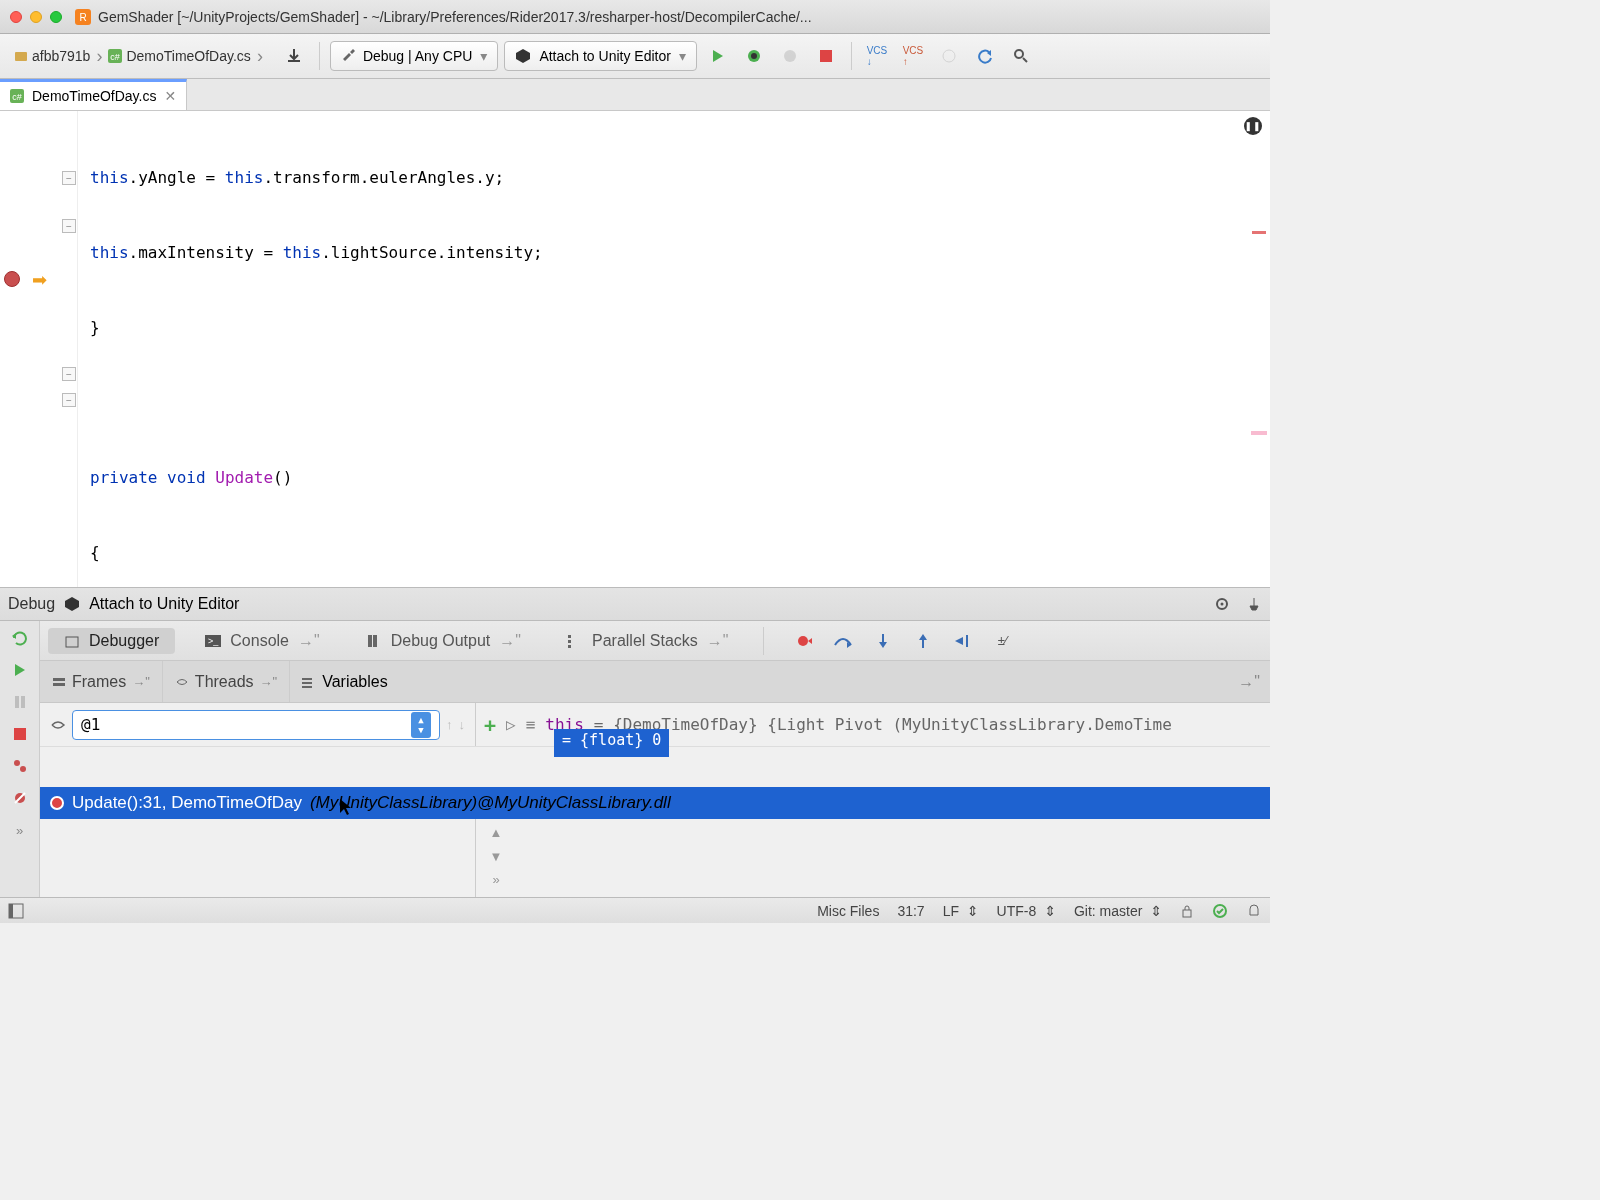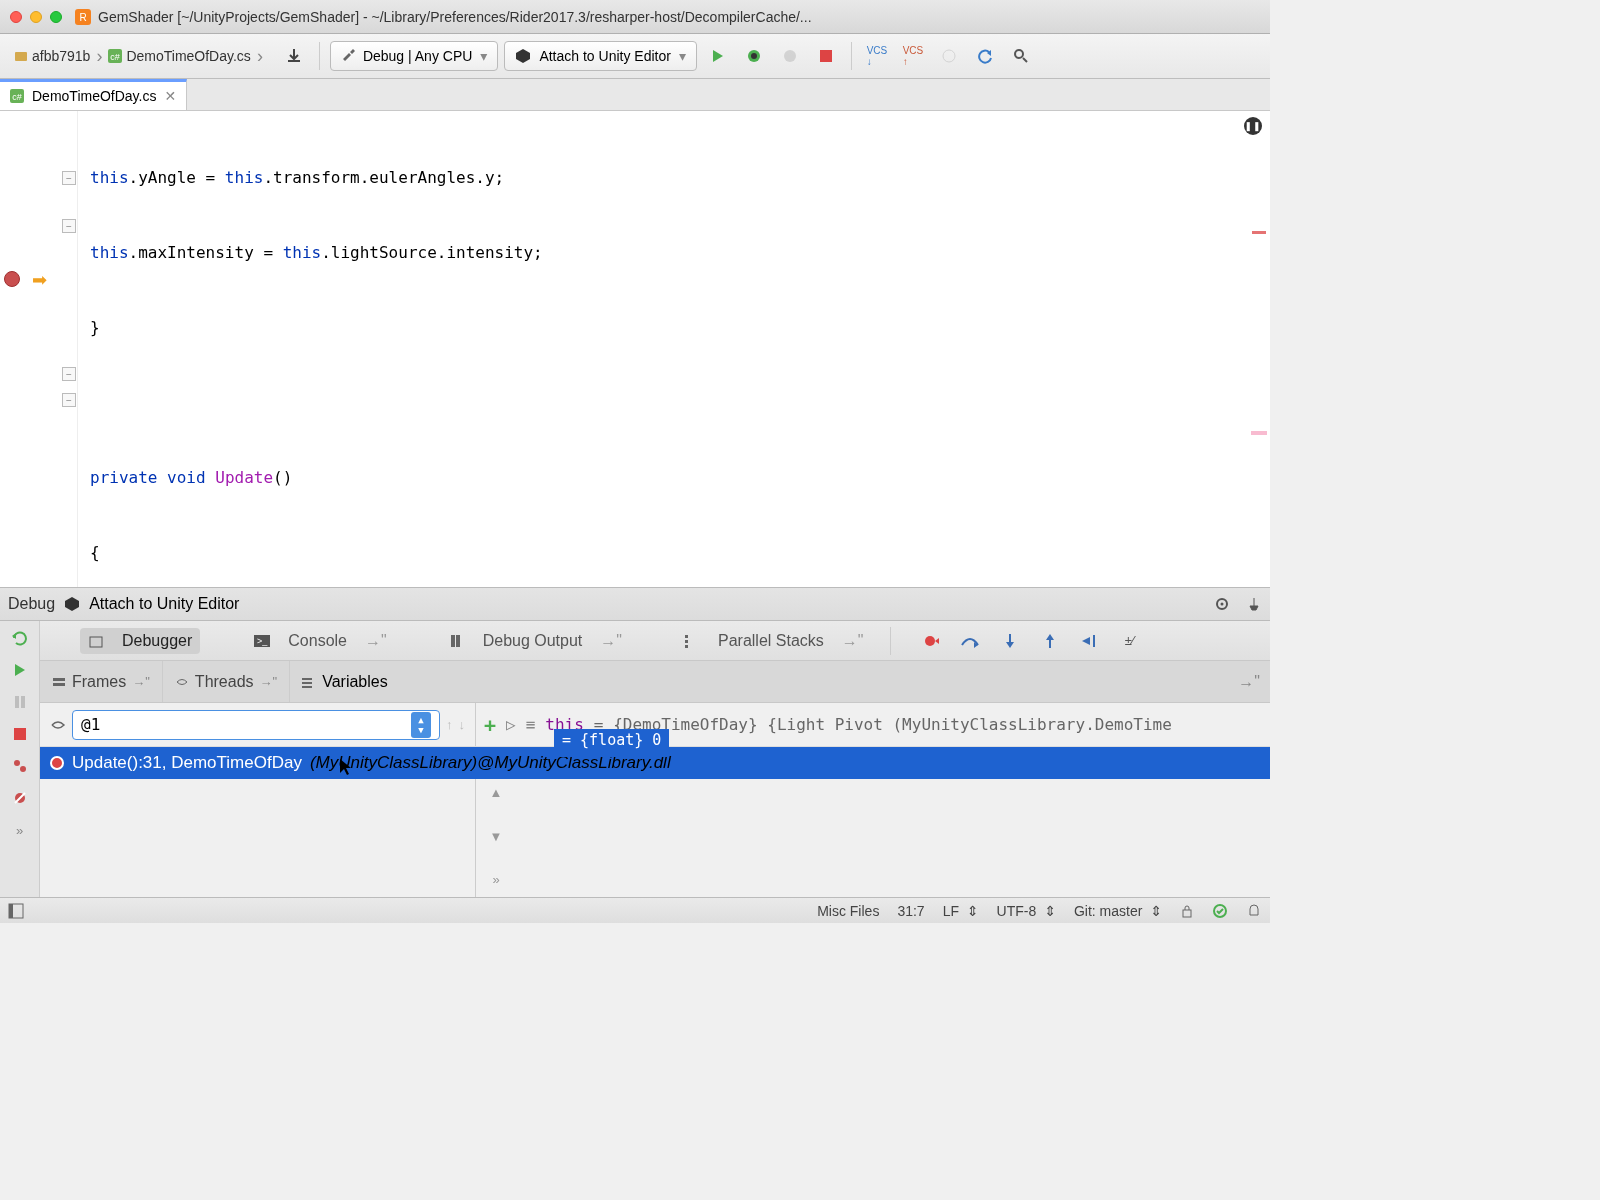--- a/index.html
+++ b/index.html
@@ -47,42 +47,42 @@
 .debug-hdr { height: 34px; background: linear-gradient(#e4e4e4,#dcdcdc); border-top: 1px solid #bbb; border-bottom: 1px solid #bbb; display:flex; align-items:center; padding: 0 8px; gap: 8px; }
 .debug-hdr-title { font-size: 16px; color: #333; }
 .gear-icon { margin-left: auto; color:#555;}
 
 
 .debug-body { display: flex; height: 276px; }
 .debug-left-tools { width: 40px; background: #e4e4e4; display:flex;flex-direction:column;align-items:center;padding-top:6px;gap:10px;border-right:1px solid #ccc;}
 .dlt-btn { width:22px;height:22px;display:flex;align-items:center;justify-content:center;}
 .debug-main { flex: 1; display: flex; flex-direction: column; }
 .debug-tabs { height: 40px; background: linear-gradient(#eaeaea,#e0e0e0); border-bottom: 1px solid #c8c8c8; display:flex;align-items:center;padding:0 8px;gap:14px;}
-.dbg-tab { display:flex;align-items:center;gap:18px;font-size:16px;color:#555;padding:4px 8px;margin-left:32px;}
+.dbg-tab { display:flex;align-items:center;gap:9px;font-size:16px;color:#555;padding:4px 16px;}
 .dbg-tab.active { background:#d0d0d0;border-radius:4px;color:#222;}
 .dbg-stepper { display:flex;gap:14px;margin-left:8px;}
 .dbg-stepper .sbtn{width:26px;height:26px;display:flex;align-items:center;justify-content:center;color:#3a6db5;}
 
 .frames-row { height: 42px; background:#7dd3fc;border-bottom:1px solid #c8c8c8;display:flex;align-items:stretch;}
 .frames-tab { display:flex;align-items:center;gap:6px;padding:0 12px;font-size:16px;color:#444;border-right:1px solid #ccc;background:#d8d8d8;}
 .frames-tab .pin{color:#888;font-size:13px;}
 .vars-tab { flex:1;display:flex;align-items:center;gap:8px;padding:0 10px;font-size:16px;background:#d8d8d8;}
 .expand-icon{margin-left:auto;color:#888;}
 
 .thread-row { height: 44px; display:flex;align-items:stretch;border-bottom:1px solid #ddd;}
 .thread-left { width: 436px; display:flex;align-items:center;padding:0 10px;gap:6px;border-right:1px solid #ccc;}
 .thread-combo { flex:1;height:30px;border:1px solid #4a90e2;border-radius:4px;display:flex;align-items:center;padding:0 8px;background:#fff;font-family:Menlo,monospace;font-size:16px;}
 .thread-combo .dd{width:20px;height:26px;background:#4a90e2;color:#fff;border-radius:3px;display:flex;flex-direction:column;align-items:center;justify-content:center;font-size:9px;margin-left:auto;}
 .nav-arrows { display:flex;gap:6px;color:#bbb;}
 .thread-right { flex:1;display:flex;align-items:center;padding:0 8px;gap:10px;font-family:Menlo,monospace;font-size:16px;}
 .plus-btn{color:#4caf50;font-size:20px;font-weight:bold;}
 .this-kw{color:#871094;}
 .this-val{color:#666;}
 
-.stack-row { height: 32px; background:#1e62d0;color:#fff;display:flex;align-items:center;padding:0 10px;font-size:17px;gap:8px;}
+.stack-row { height: 32px; background:#1e62d0;color:#fff;display:flex;align-items:center;padding:0 10px;font-size:17px;gap:8px;margin-top:40px;}
 .stack-row .dotred{width:14px;height:14px;border-radius:50%;background:#d44;border:2px solid #fff;}
 .stack-italic{font-style:italic;color:#000000;}
 
 .stack-below{flex:1;display:flex;}
 .stack-below-left{width:436px;border-right:1px solid #ccc;}
 .stack-below-mid{width:40px;display:flex;flex-direction:column;align-items:center;justify-content:space-between;padding:6px 0 10px;color:#999;}
 .hint-row{height:28px;background:#1e62d0;color:#fff;font-family:Menlo,monospace;font-size:15px;padding:2px 8px;margin-left:38px;display:inline-block;}
 
 
 .statusbar { height: 26px; background: linear-gradient(#eaeaea,#dedede); border-top:1px solid #bbb;display:flex;align-items:center;padding:0 8px;gap:18px;font-size:14px;color:#444;}

